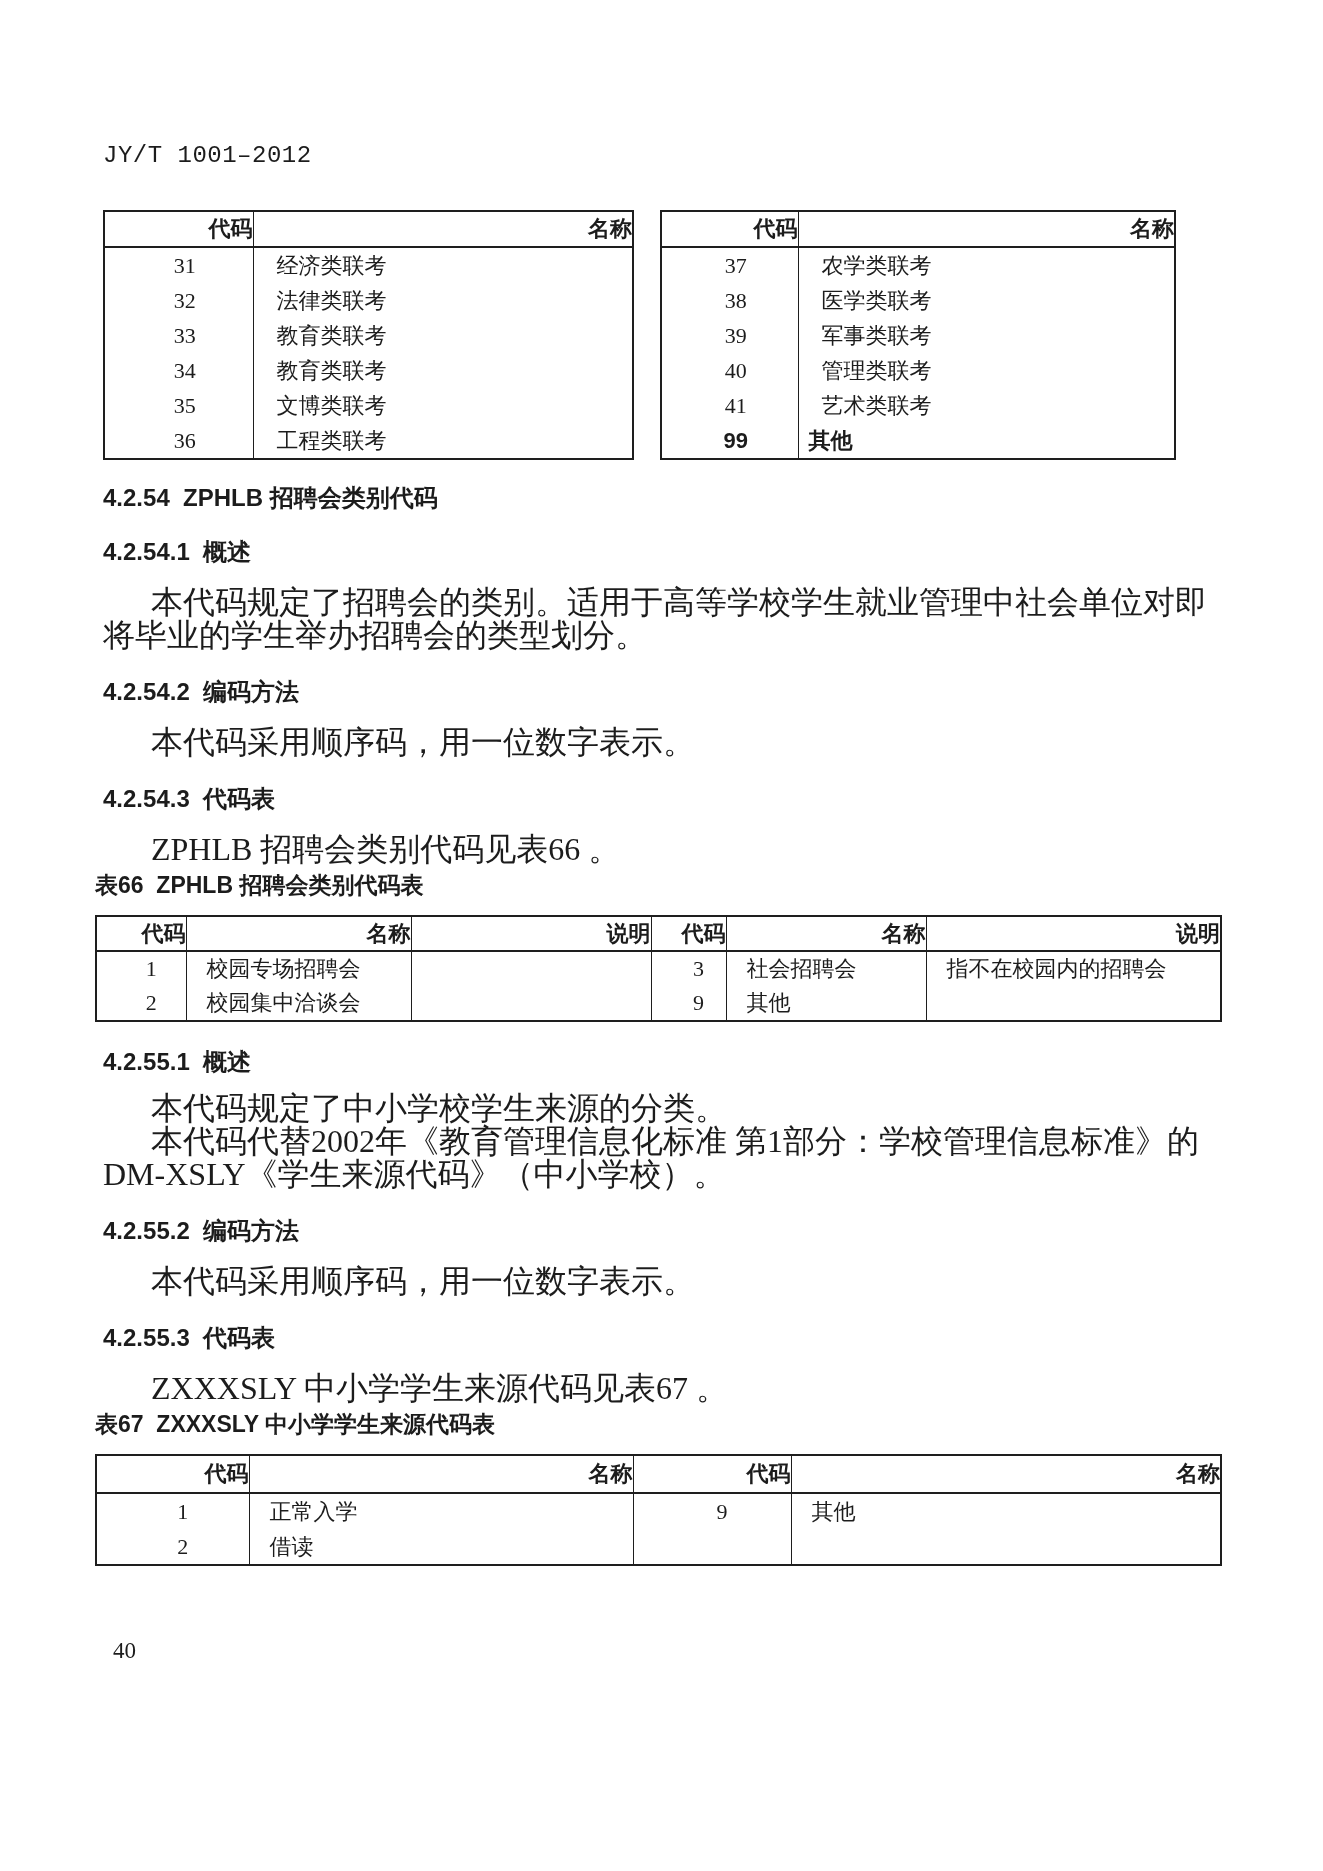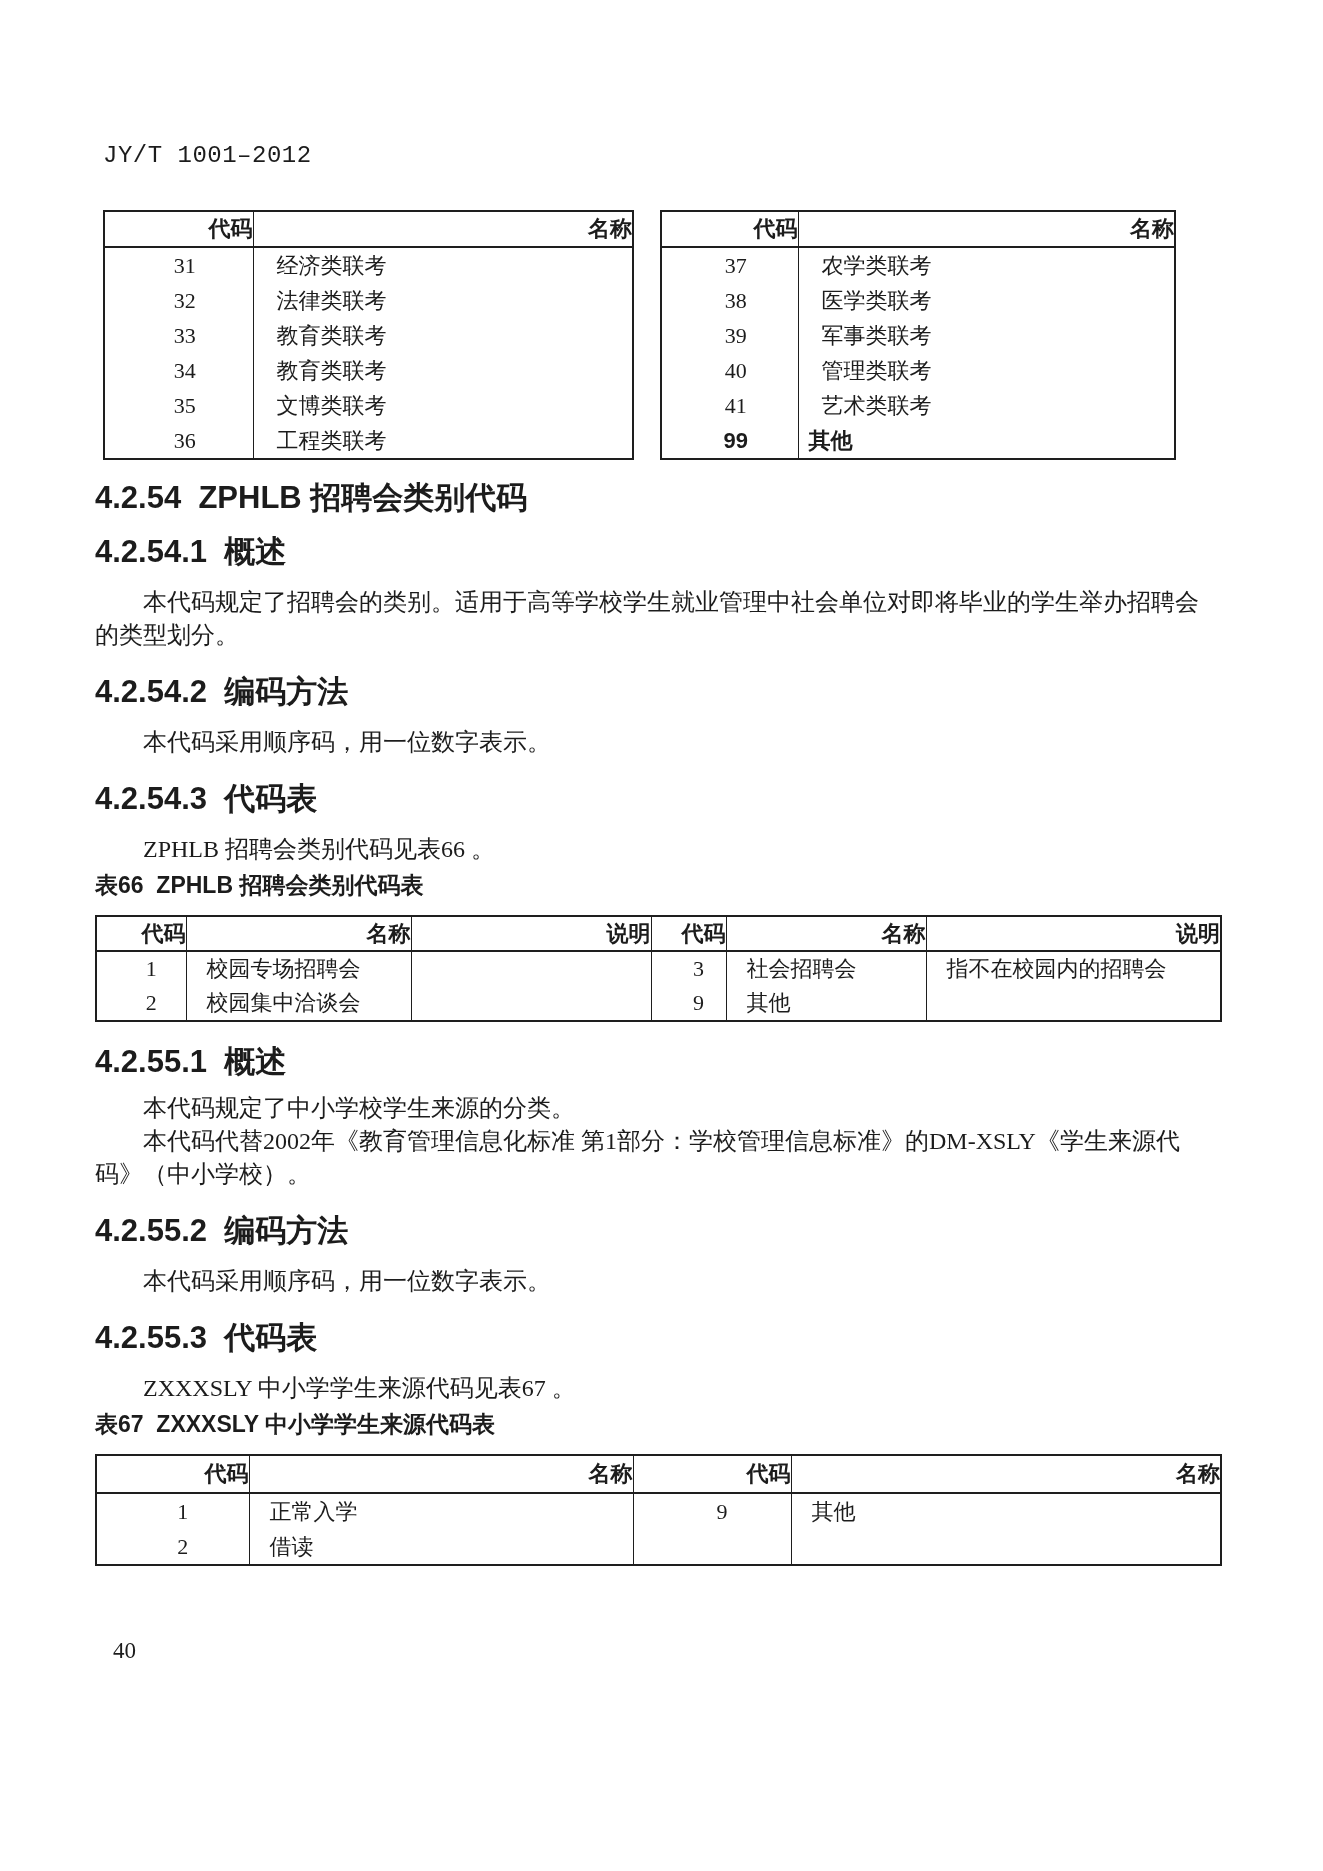--- a/index.html
+++ b/index.html
@@ -28,28 +28,28 @@
   }
   .top-tbl td { height:35px; }
   .top-tbl { width:529px; }
   .top-tbl.right { width:514px; }
   td.code { padding-left:12px;text-align:center; }
   .top-tbl td.name { padding-left:23px; }
   .bold-row td { font-weight:bold; font-family:"Liberation Sans", sans-serif; }
   .bold-row td.name { padding-left:10px; }
 
   h2.sec, h3.sub {
-    font-family:"Liberation Sans", sans-serif; font-size:31px; font-weight:bold;
-    line-height:28px; margin:0 0 0 0; white-space:pre-wrap;
+    font-family:"Liberation Sans", sans-serif; font-size:24px; font-weight:bold;
+    line-height:28px; margin:0 0 0 8px; white-space:pre-wrap;
   }
   h2.sec { margin-top:24px; }
   h3.sub { margin-top:26px; }
 
   .para {
-    margin:20px 0 0 0; font-size:24px; line-height:33px;
+    margin:20px 0 0 8px; font-size:32px; line-height:33px;
     text-indent:48px; white-space:pre-wrap; width:1125px;
   }
   .para.tight { margin-top:16px; }
   .para.cont { margin-top:0; }
 
   .caption {
     margin:5px 0 0 0; width:1125px; text-align:left;
     font-family:"Liberation Sans", sans-serif; font-size:23px; font-weight:bold;
     line-height:28px; white-space:pre-wrap;
   }

